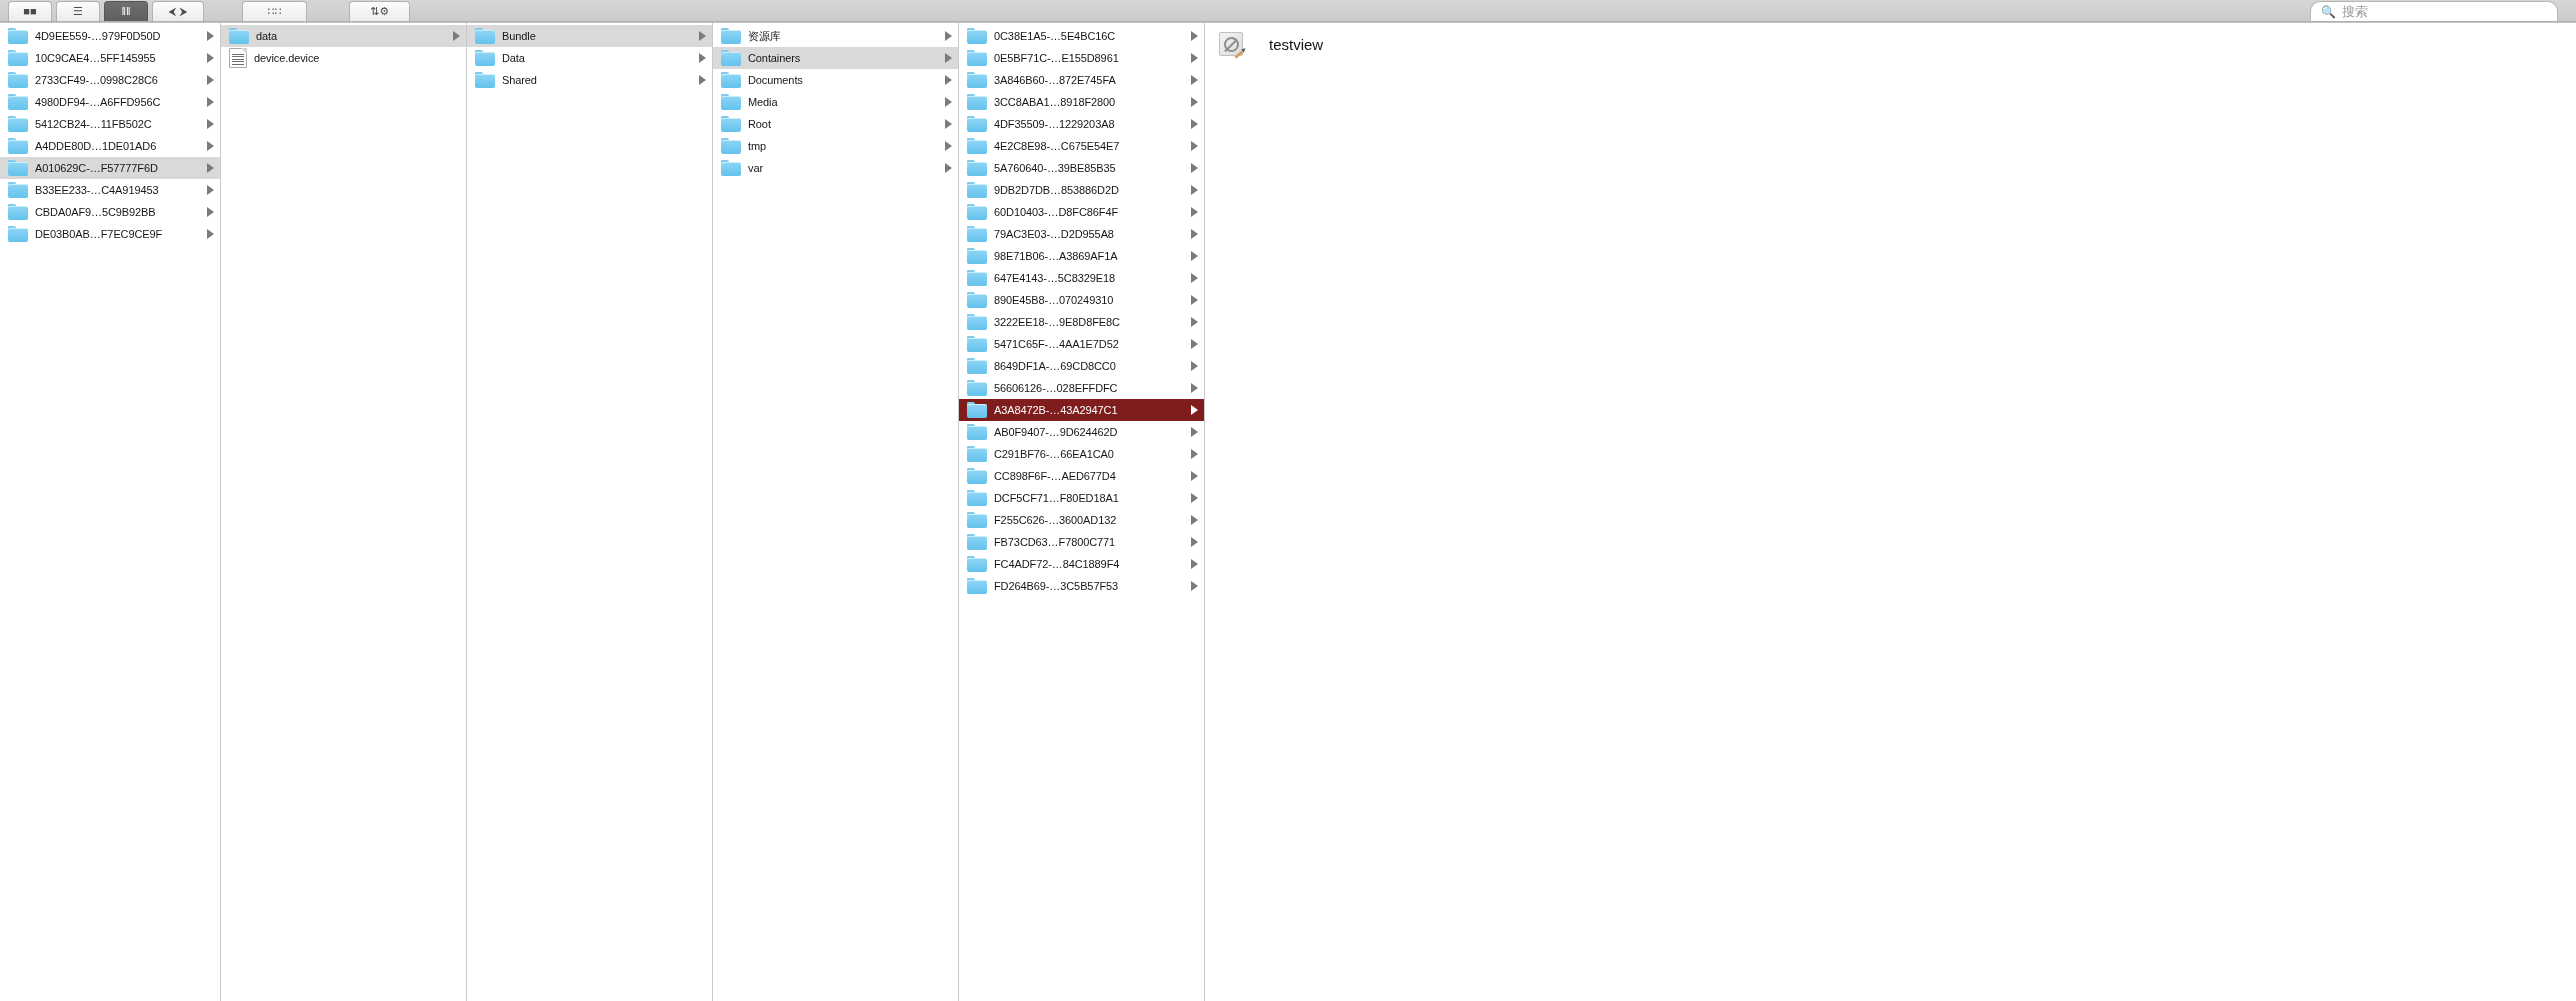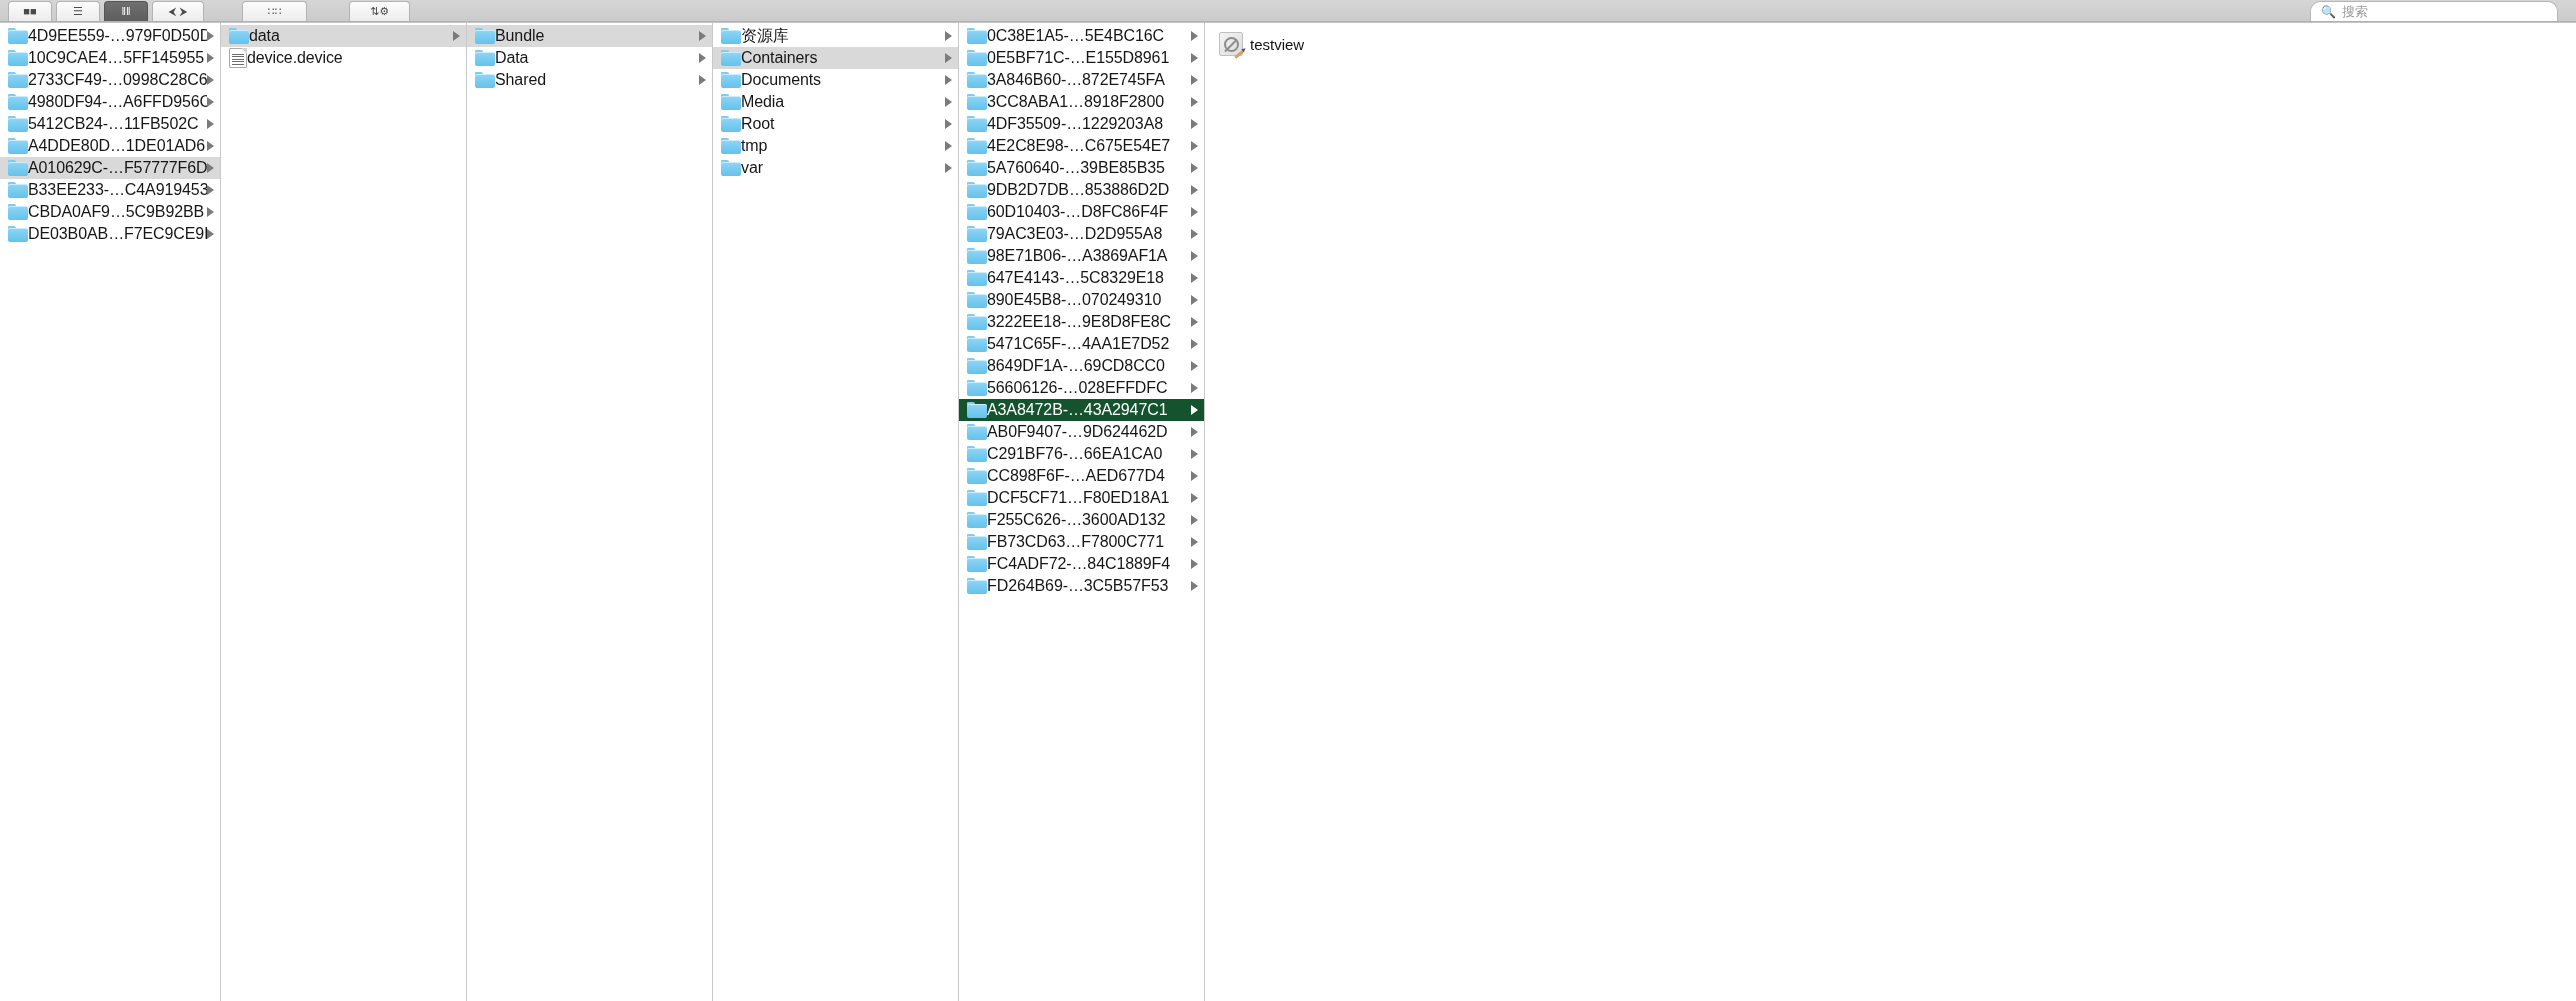--- a/index.html
+++ b/index.html
@@ -100,27 +100,28 @@
   .column.preview { width: 1125px; border-right: none; }
 
   .col-inner { padding-top: 2px; }
 
   .row {
     height: 22px;
     display: flex;
     align-items: center;
     padding-left: 8px;
     padding-right: 4px;
-    font-size: 16px;
+    gap: 7px;
+    font-size: 11px;
     color: #161616;
     white-space: nowrap;
     cursor: default;
   }
   .row.sel-inactive { background: #d9d9d9; }
-  .row.sel-active { background: #14532d; color: #ffffff; }
+  .row.sel-active { background: #7f1d1d; color: #ffffff; }
 
   .row .label {
     flex: 1 1 auto;
     overflow: hidden;
     text-overflow: clip;
     letter-spacing: -0.1px;
   }
 
   .arrow {
     flex: 0 0 auto;
@@ -184,21 +185,21 @@
   }
 
   
   .preview-inner {
     padding: 8px 0 0 0;
   }
   .preview-row {
     height: 26px;
     display: flex;
     align-items: center;
-    gap: 7px;
+    gap: 26px;
     padding-left: 14px;
     font-size: 15px;
     color: #121212;
   }
   .noicon {
     position: relative;
     width: 24px; height: 24px;
     background: linear-gradient(135deg,#f3f3f3,#dedede);
     border: 1px solid #c0c0c0;
     border-radius: 2px;

